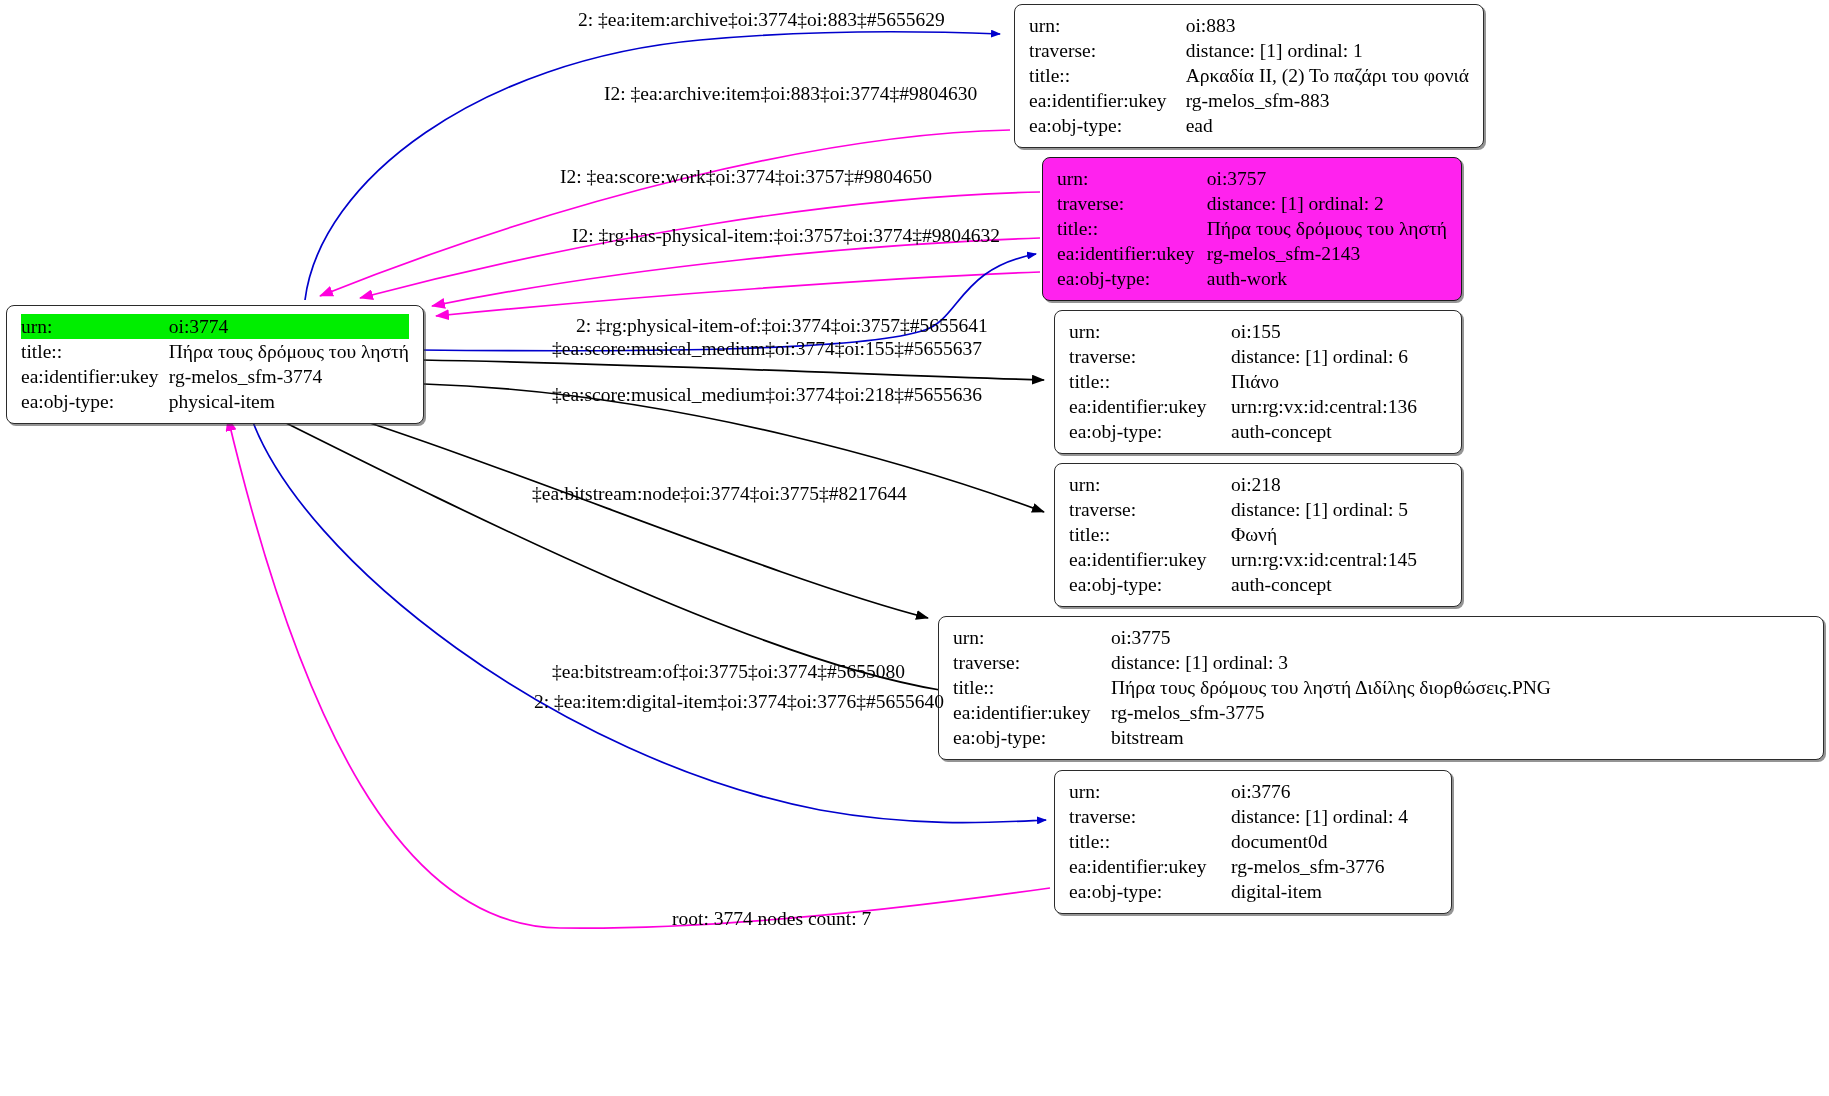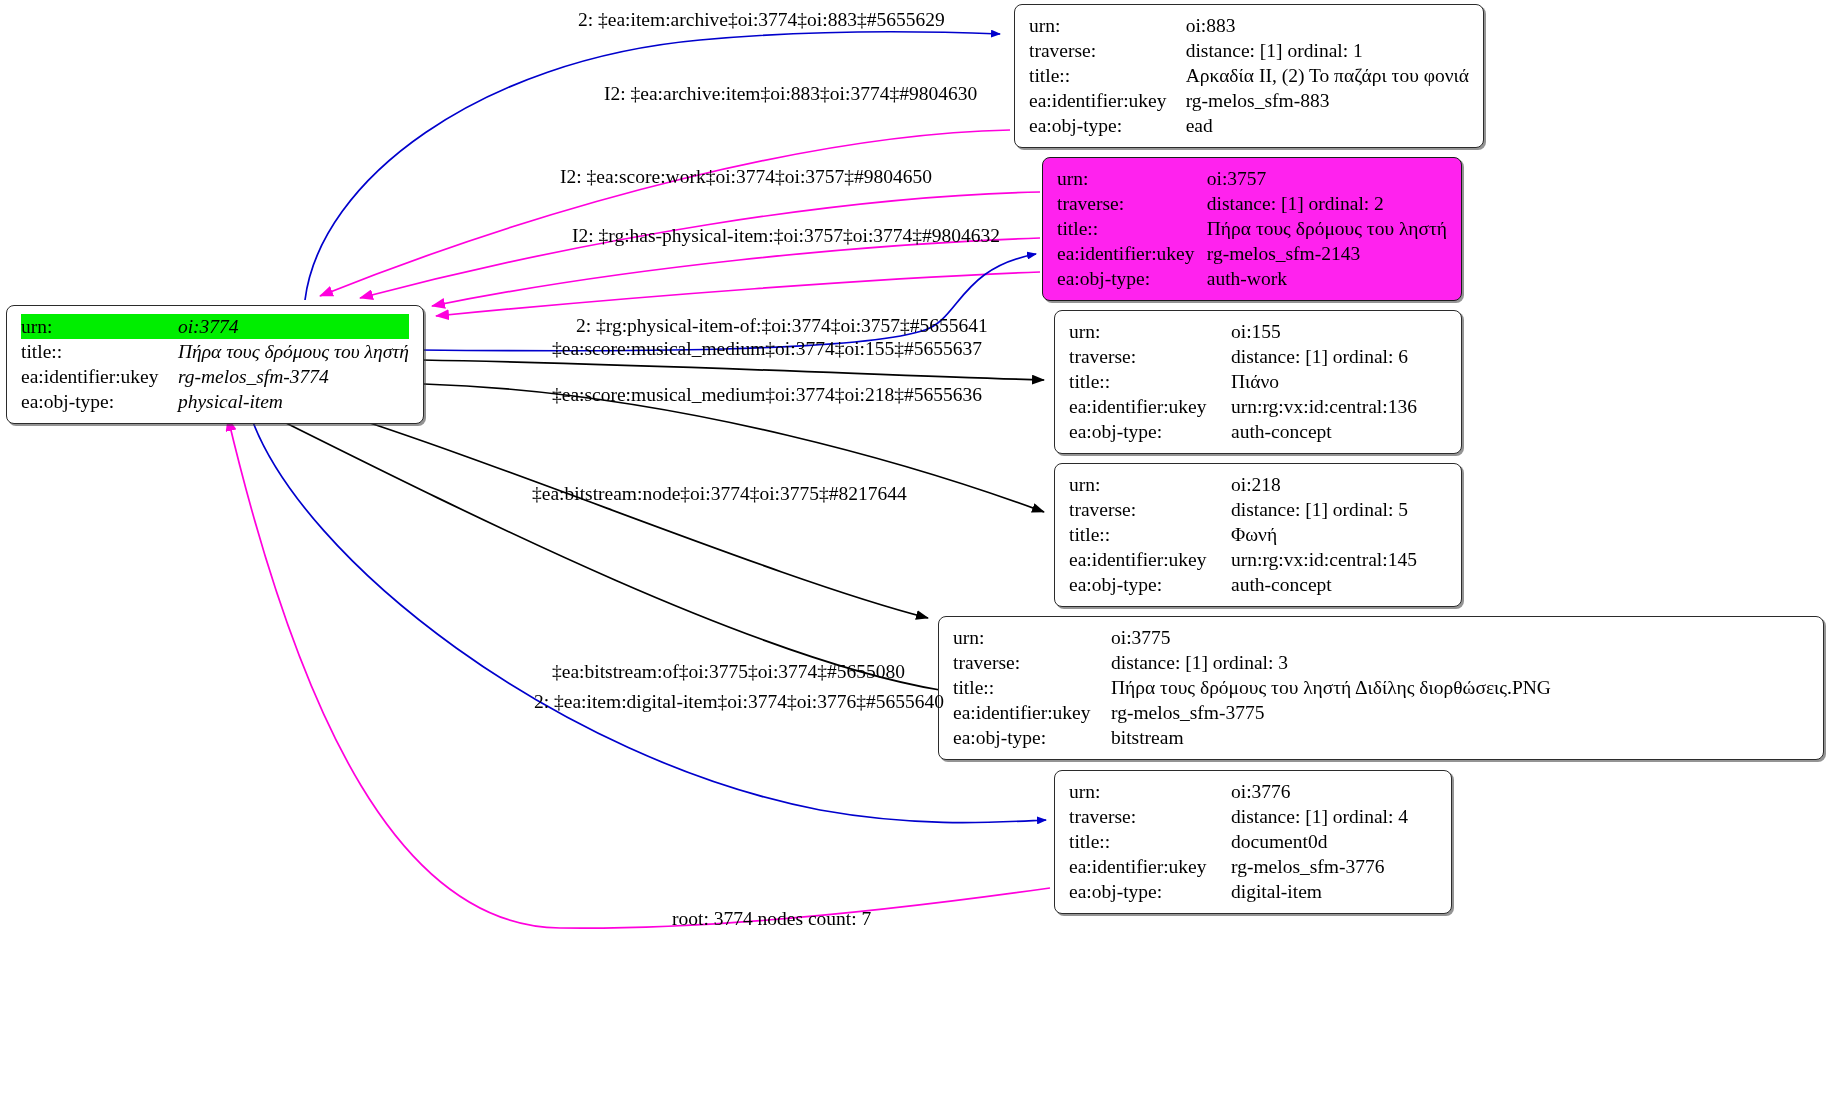--- a/index.html
+++ b/index.html
@@ -22,21 +22,21 @@
   }
   .node.magenta{background:#ff22ee;border-color:#1a1a1a;}
   .node table{border-collapse:collapse;width:100%;}
   .node td{
     font-size:19.5px;line-height:25px;
     white-space:nowrap;padding:0;vertical-align:top;
   }
   .node td.k{padding-right:10px;}
   .node .green td{background:#00ee00;}
   .node.root td.k{width:160px;}
-  .node.root td.v{width:auto;font-style:italic;}
+  .node.root td.v{width:auto;}
 
   .elabel{
     position:absolute;
     font-size:19.5px;line-height:22px;
     white-space:nowrap;
     color:#000;
     background:transparent;
   }
   .footer{
     position:absolute;

